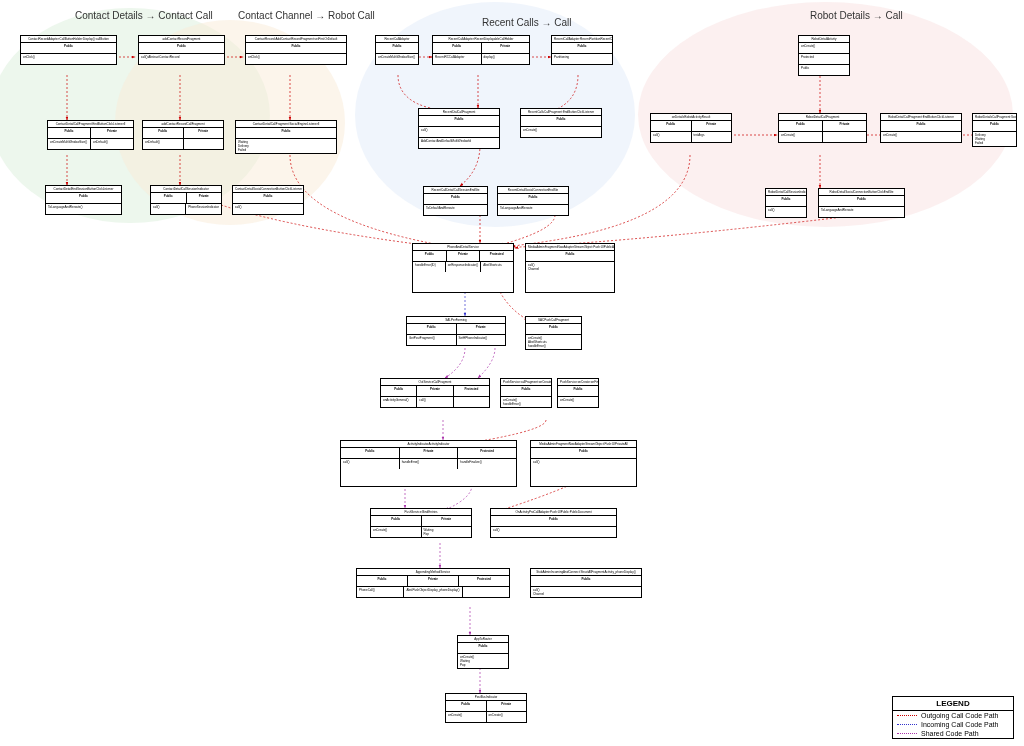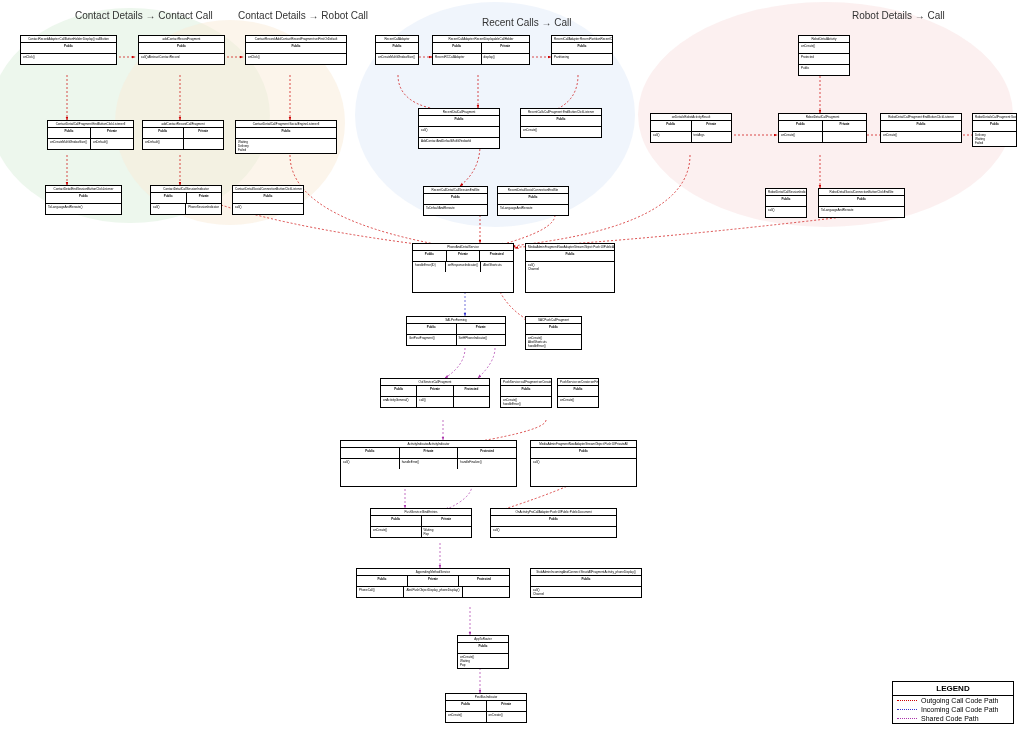--- a/index.html
+++ b/index.html
@@ -50,21 +50,21 @@
     padding: 1px 2px;
     flex: 1;
     min-height: 8px;
   }
   .uml-cell:last-child { border-right: none; }
   .uml-header { font-weight: bold; text-align: center; }
   .uml-body { border-top: 1px solid #000; }
   .legend {
     position: absolute;
     right: 10px;
-    bottom: 22px;
+    bottom: 7px;
     border: 1px solid #000;
     background: #fff;
     font-size: 8px;
     z-index: 30;
     width: 120px;
   }
   .legend-title {
     text-align: center;
     border-bottom: 1px solid #000;
     padding: 2px;
@@ -94,23 +94,23 @@
 </style>
 </head>
 <body>
 
 <div class="ellipse green" style="left:-10px;top:8px;width:280px;height:215px"></div>
 <div class="ellipse orange" style="left:115px;top:20px;width:230px;height:205px"></div>
 <div class="ellipse blue" style="left:355px;top:2px;width:280px;height:225px"></div>
 <div class="ellipse pink" style="left:638px;top:2px;width:375px;height:225px"></div>
 
 <div class="section-label" style="left:55px;top:10px">Contact Details → Contact Call</div>
-<div class="section-label" style="left:218px;top:10px">Contact Details → Robot Call</div>
+<div class="section-label" style="left:218px;top:10px">Contact Channel → Robot Call</div>
 <div class="section-label" style="left:462px;top:17px">Recent Calls → Call</div>
-<div class="section-label" style="left:832px;top:10px">Robot Details → Call</div>
+<div class="section-label" style="left:790px;top:10px">Robot Details → Call</div>
 
 <svg class="arrows">
   <defs>
     <marker id="ared" markerWidth="6" markerHeight="6" refX="5" refY="2" orient="auto">
       <path d="M0,0 L6,2 L0,4 Z" fill="#c00"></path>
     </marker>
     <marker id="ablue" markerWidth="6" markerHeight="6" refX="5" refY="2" orient="auto">
       <path d="M0,0 L6,2 L0,4 Z" fill="#33c"></path>
     </marker>
     <marker id="apurp" markerWidth="6" markerHeight="6" refX="5" refY="2" orient="auto">

